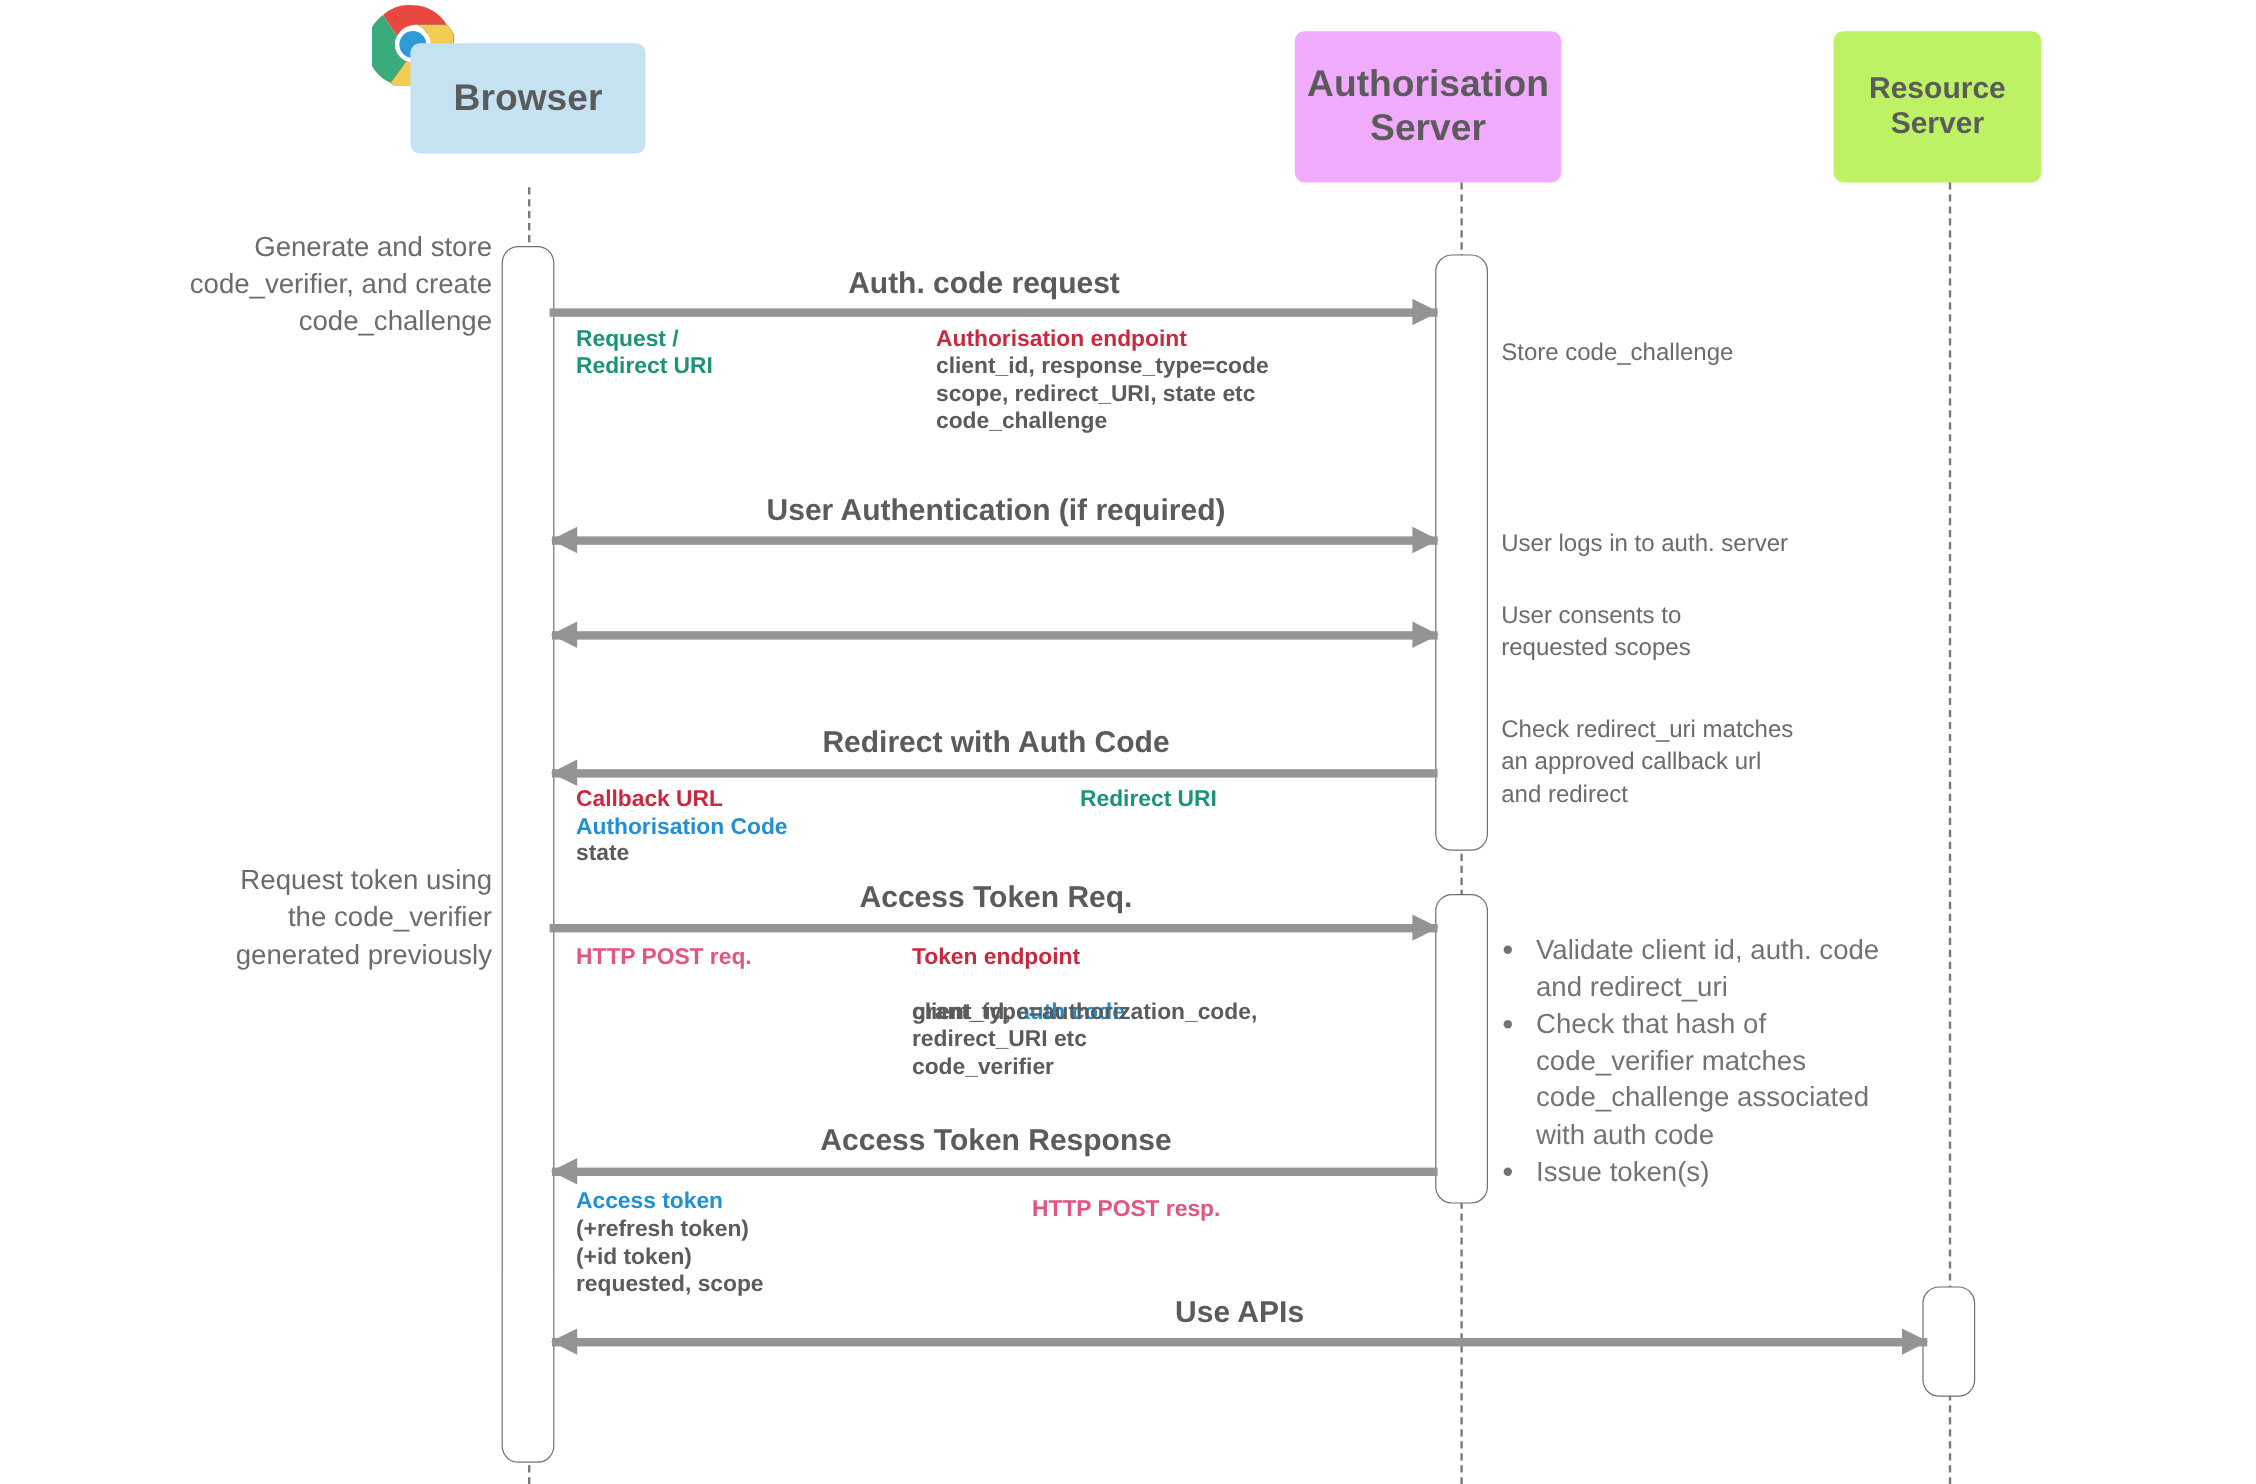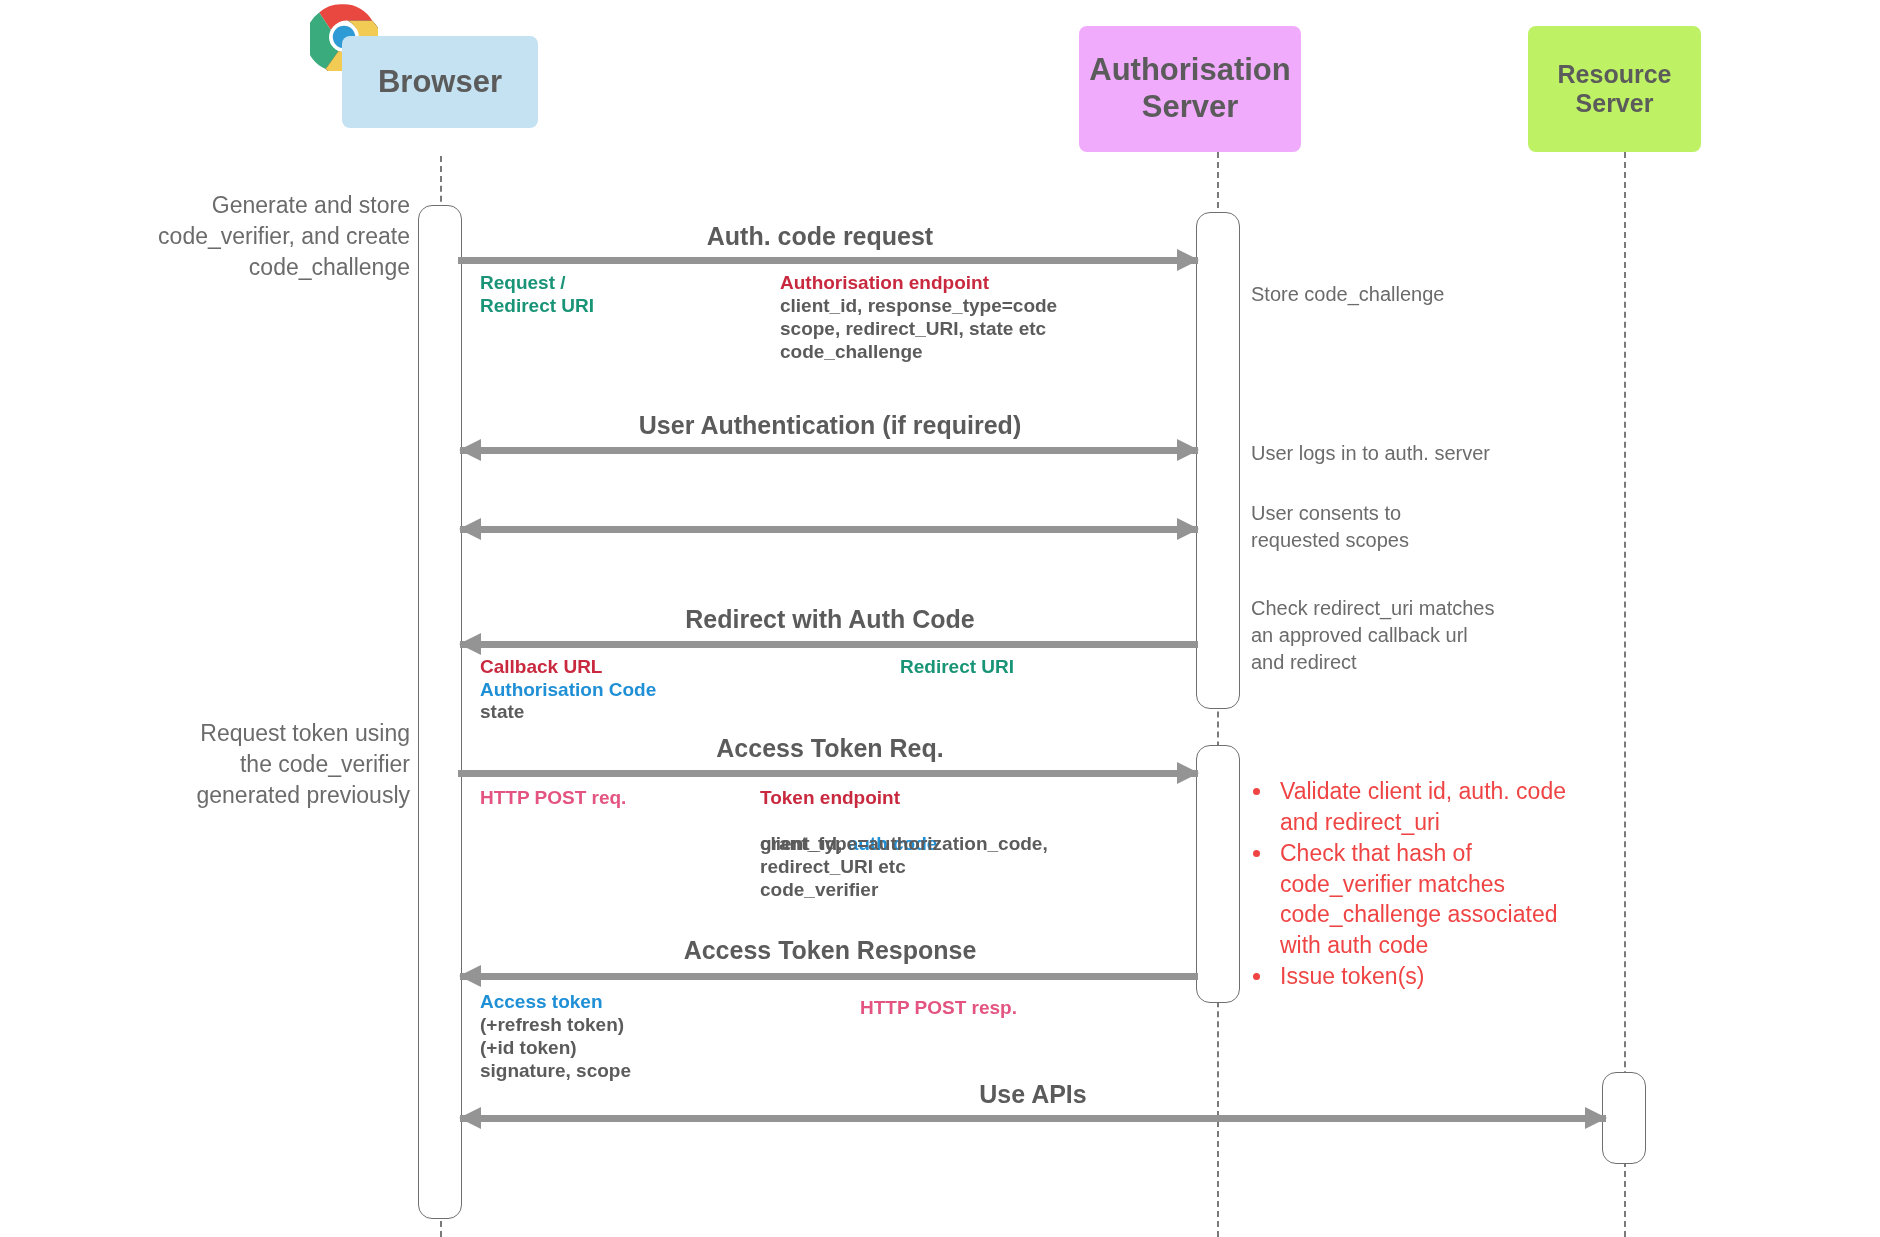--- a/index.html
+++ b/index.html
@@ -118,21 +118,21 @@
     font-size: 20px;
     line-height: 1.34;
     white-space: pre-line;
   }
 
   
   ul.bullets {
     position: absolute;
     margin: 0;
     padding-left: 26px;
-    color: #ef4444;
+    color: #737373;
     font-size: 23px;
     line-height: 1.33;
     list-style-type: disc;
   }
   ul.bullets li { margin: 0 0 1px 0; padding-left: 6px; }
 
   .mixed-line { white-space: pre; }
 </style>
 </head>
 <body>
@@ -254,21 +254,21 @@
   <div class="msg-title" style="left: 460px; top: 936px; width: 740px;">Access Token Response</div>
 
   <div class="msg" style="left: 460px; top: 965px; width: 738px;">
     <div class="line"></div>
     <div class="head-l"></div>
   </div>
 
   <div class="note blue" style="left: 480px; top: 990px; width: 320px;">Access token</div>
   <div class="note grey" style="left: 480px; top: 1013px; width: 320px;">(+refresh token)
 (+id token)
-signature, scope</div>
+requested, scope</div>
 
   <div class="note pink right" style="left: 860px; top: 996px; width: 304px;">HTTP POST resp.</div>
 
   <div class="msg-title" style="left: 460px; top: 1080px; width: 1146px;">Use APIs</div>
 
   <div class="msg" style="left: 460px; top: 1107px; width: 1146px;">
     <div class="line"></div>
     <div class="head-r"></div>
     <div class="head-l"></div>
   </div>

